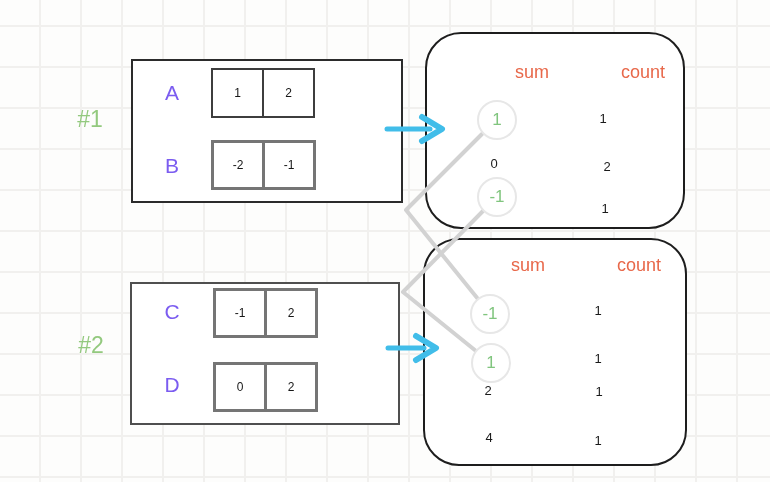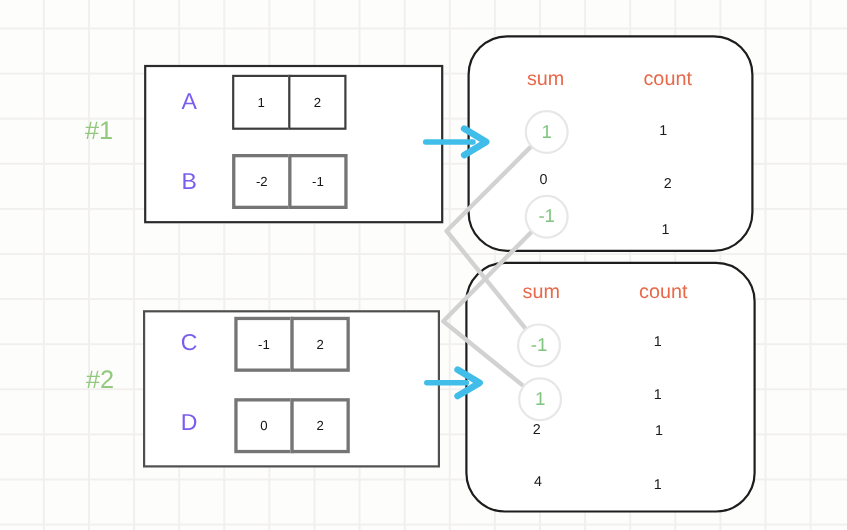--- a/index.html
+++ b/index.html
@@ -34,21 +34,21 @@
   .cellpair.dark .cell{border:2px solid var(--cell-dark);}
   .cellpair.gray .cell{border:3px solid var(--cell-gray);width:48px;height:44px;}
   .cell + .cell{margin-left:-2px;}
   .cellpair.gray .cell + .cell{margin-left:-3px;}
   
   .res-box{position:absolute;background:#ffffff;border:2px solid #1d1d1d;border-radius:36px;}
   #res1{left:425px;top:32px;width:256px;height:193px;}
   #res2{left:423px;top:238px;width:260px;height:224px;}
   .hdr{
     position:absolute;transform:translate(-50%,-50%);
-    font-size:18px;color:var(--orange);z-index:3;
+    font-size:18px;color:var(--orange);z-index:3;margin-left:36px;
   }
   .val{
     position:absolute;transform:translate(-50%,-50%);
     font-size:13px;color:#1a1a1a;z-index:3;
   }
   .hl{
     position:absolute;transform:translate(-50%,-50%);
     width:36px;height:36px;border-radius:50%;
     border:2px solid var(--circle-ring);background:#ffffff;
     display:flex;align-items:center;justify-content:center;

